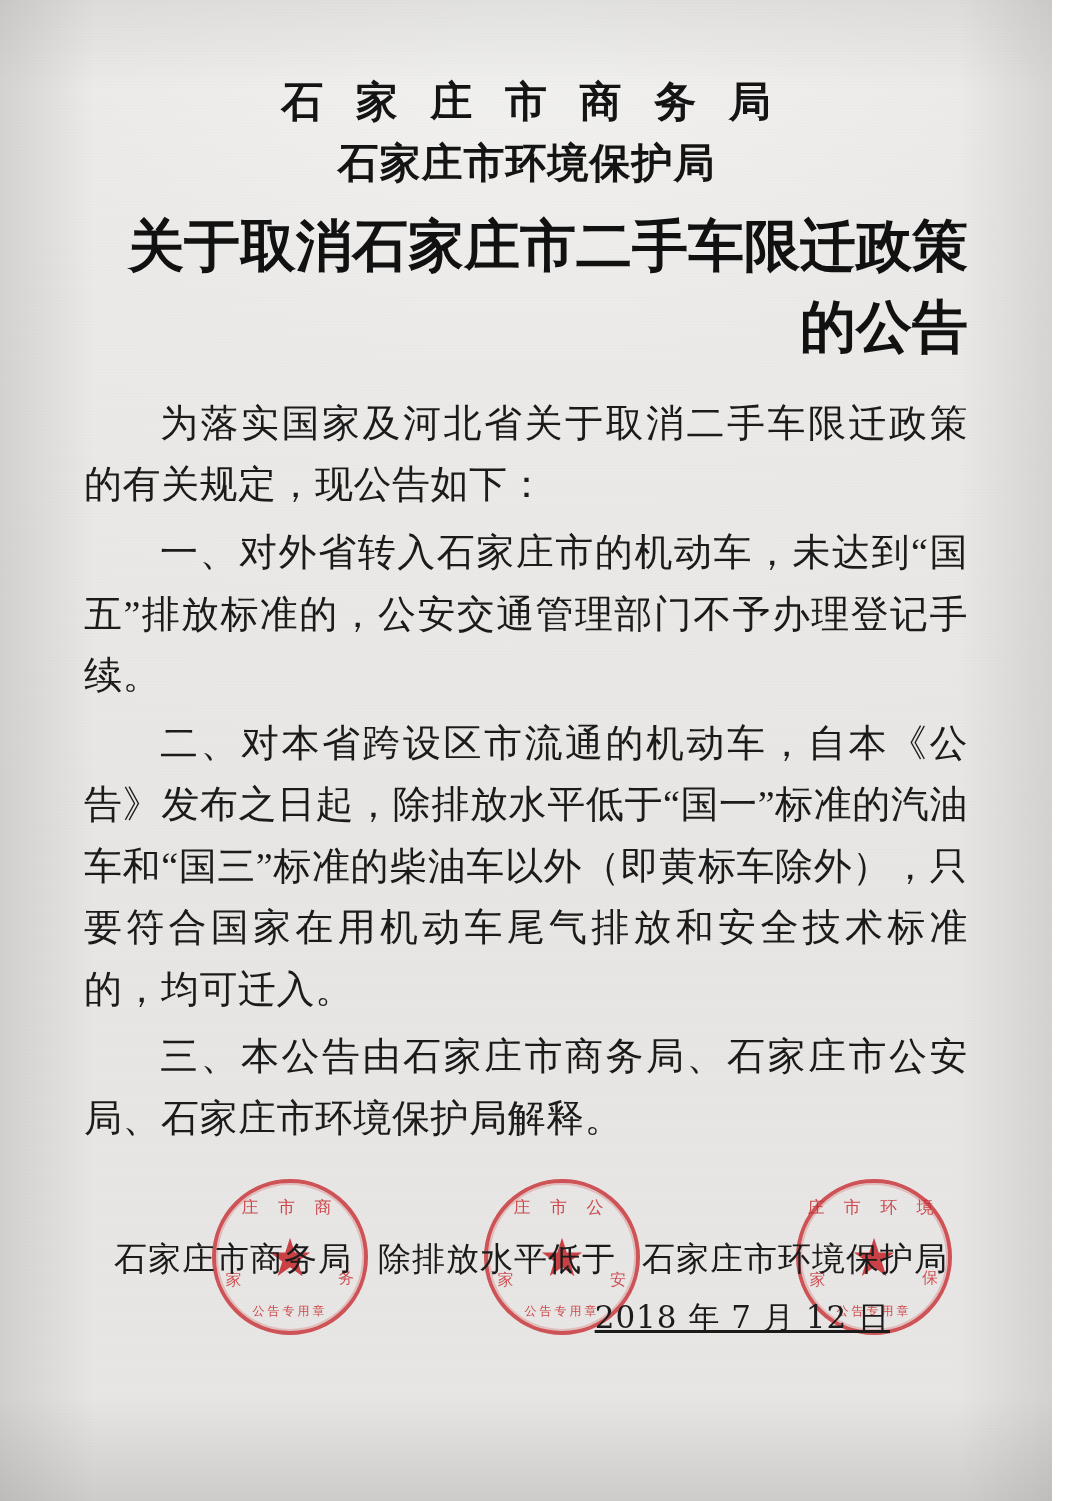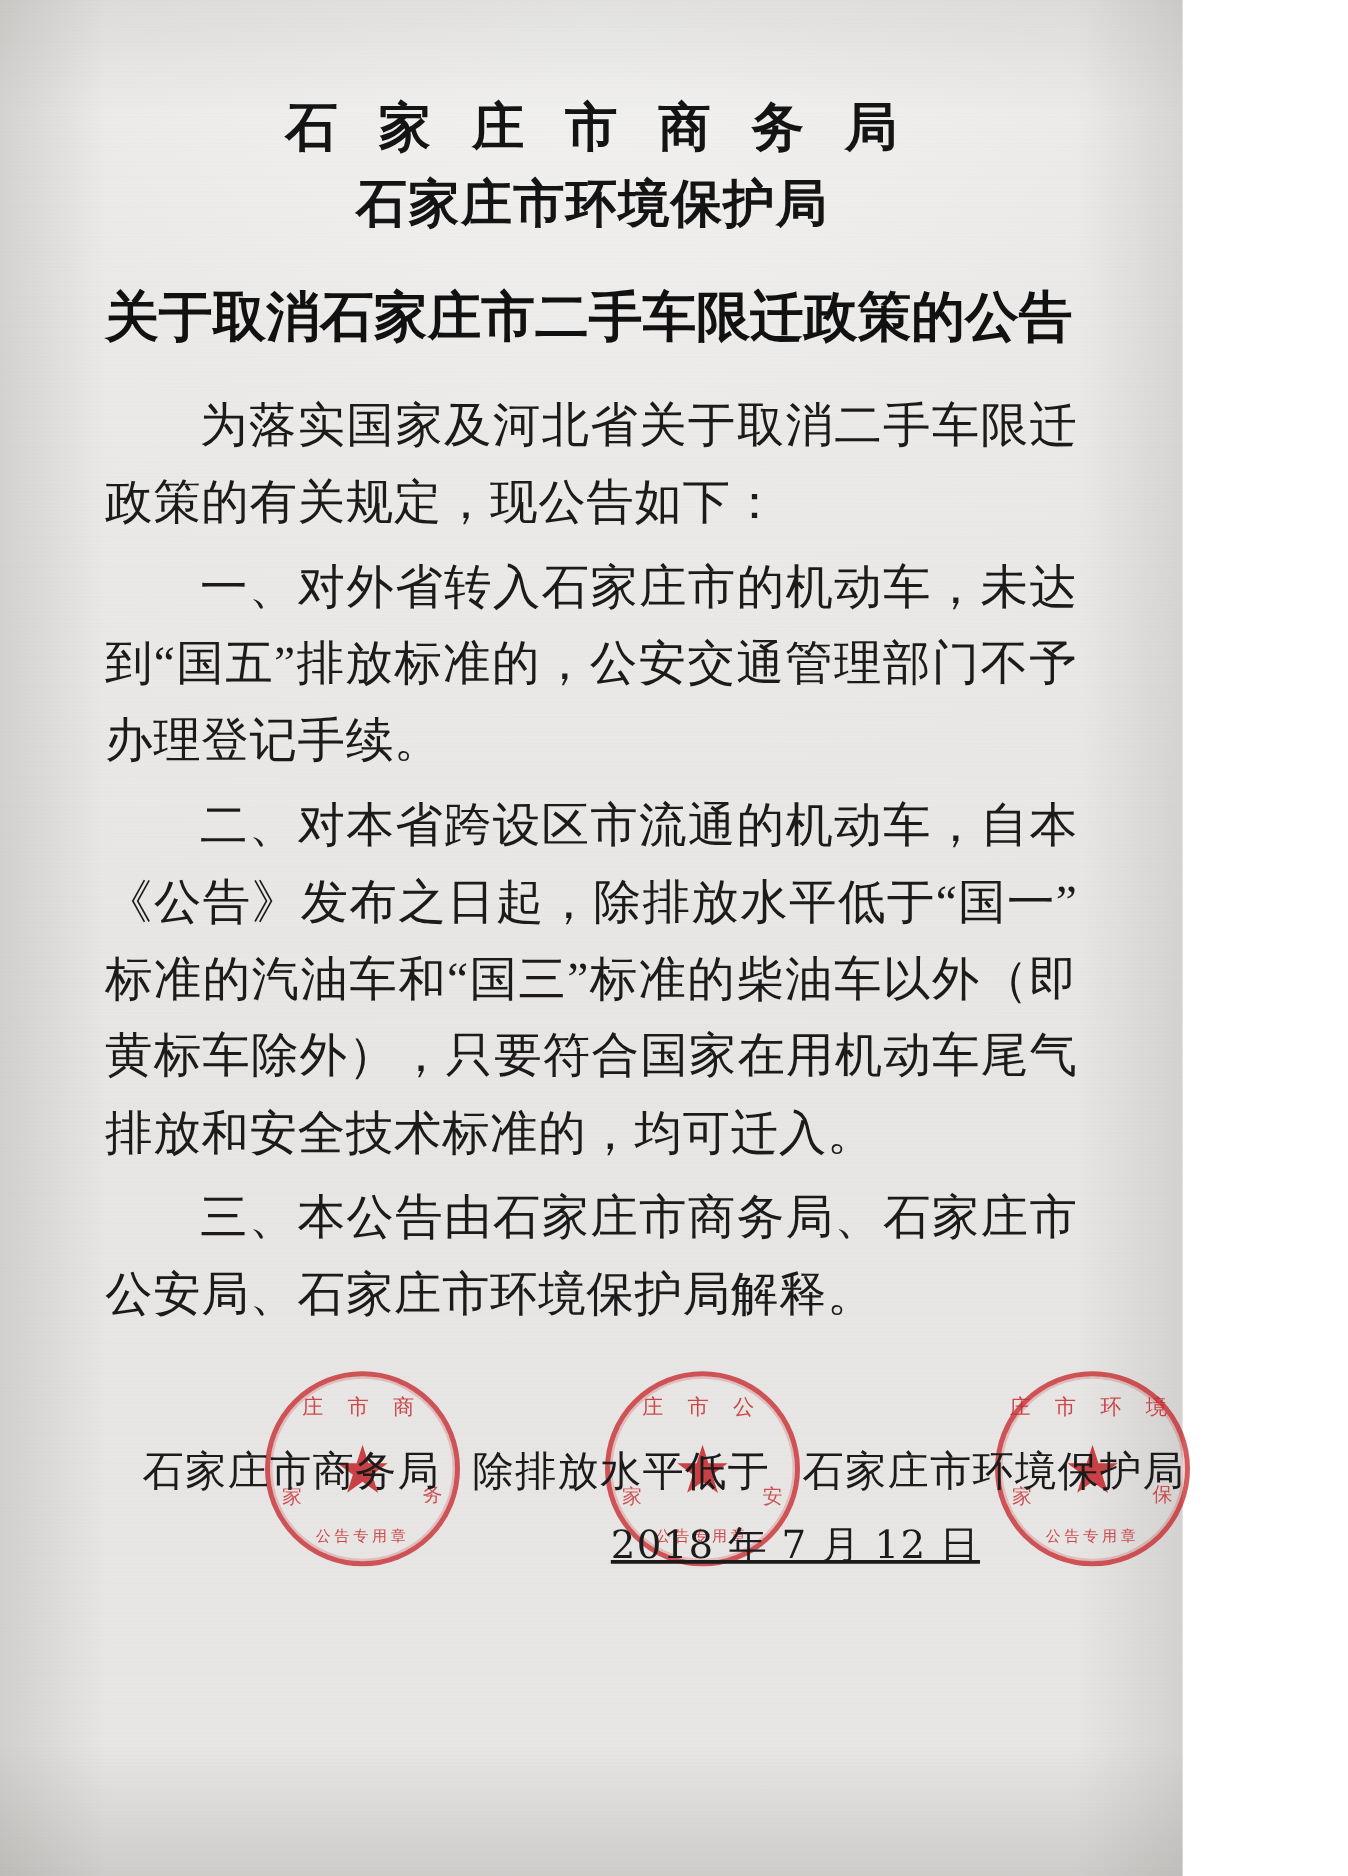--- a/index.html
+++ b/index.html
@@ -11,21 +11,21 @@
     width: 1078px;
     height: 1501px;
     overflow: hidden;
     font-family: "DejaVu Serif", "Liberation Serif", serif;
     color: #1a1a1a;
   }
 
   
   #page {
     position: relative;
-    width: 946px;
+    width: 1052px;
     height: 1501px;
     background:
       radial-gradient(ellipse 120% 60% at 50% 0%, #f2f2f0 0%, #eceae8 40%, #e8e6e4 100%),
       linear-gradient(180deg, #edebe9 0%, #f4f3f1 18%, #f6f5f3 55%, #eceae7 88%, #e2e0dd 100%);
     box-sizing: border-box;
   }
   #page::before {
     
     content: "";
     position: absolute;
@@ -59,26 +59,26 @@
     font-family: "DejaVu Sans", "Liberation Sans", sans-serif;
     text-indent: 9px;
   }
   .org-line.tight {
     letter-spacing: 1px;
     font-size: 41px;
     text-indent: 1px;
   }
 
   .doc-title {
-    text-align: left;
+    text-align: right;
     font-weight: 700;
-    font-size: 43px;
+    font-size: 56px;
     line-height: 1.45;
     letter-spacing: 0px;
-    margin-top: 28px;
+    margin-top: 10px;
     color: #111;
     font-family: "DejaVu Sans", "Liberation Sans", sans-serif;
   }
 
   
   .body-block {
     margin-top: 26px;
   }
   .para {
     font-size: 38px;

